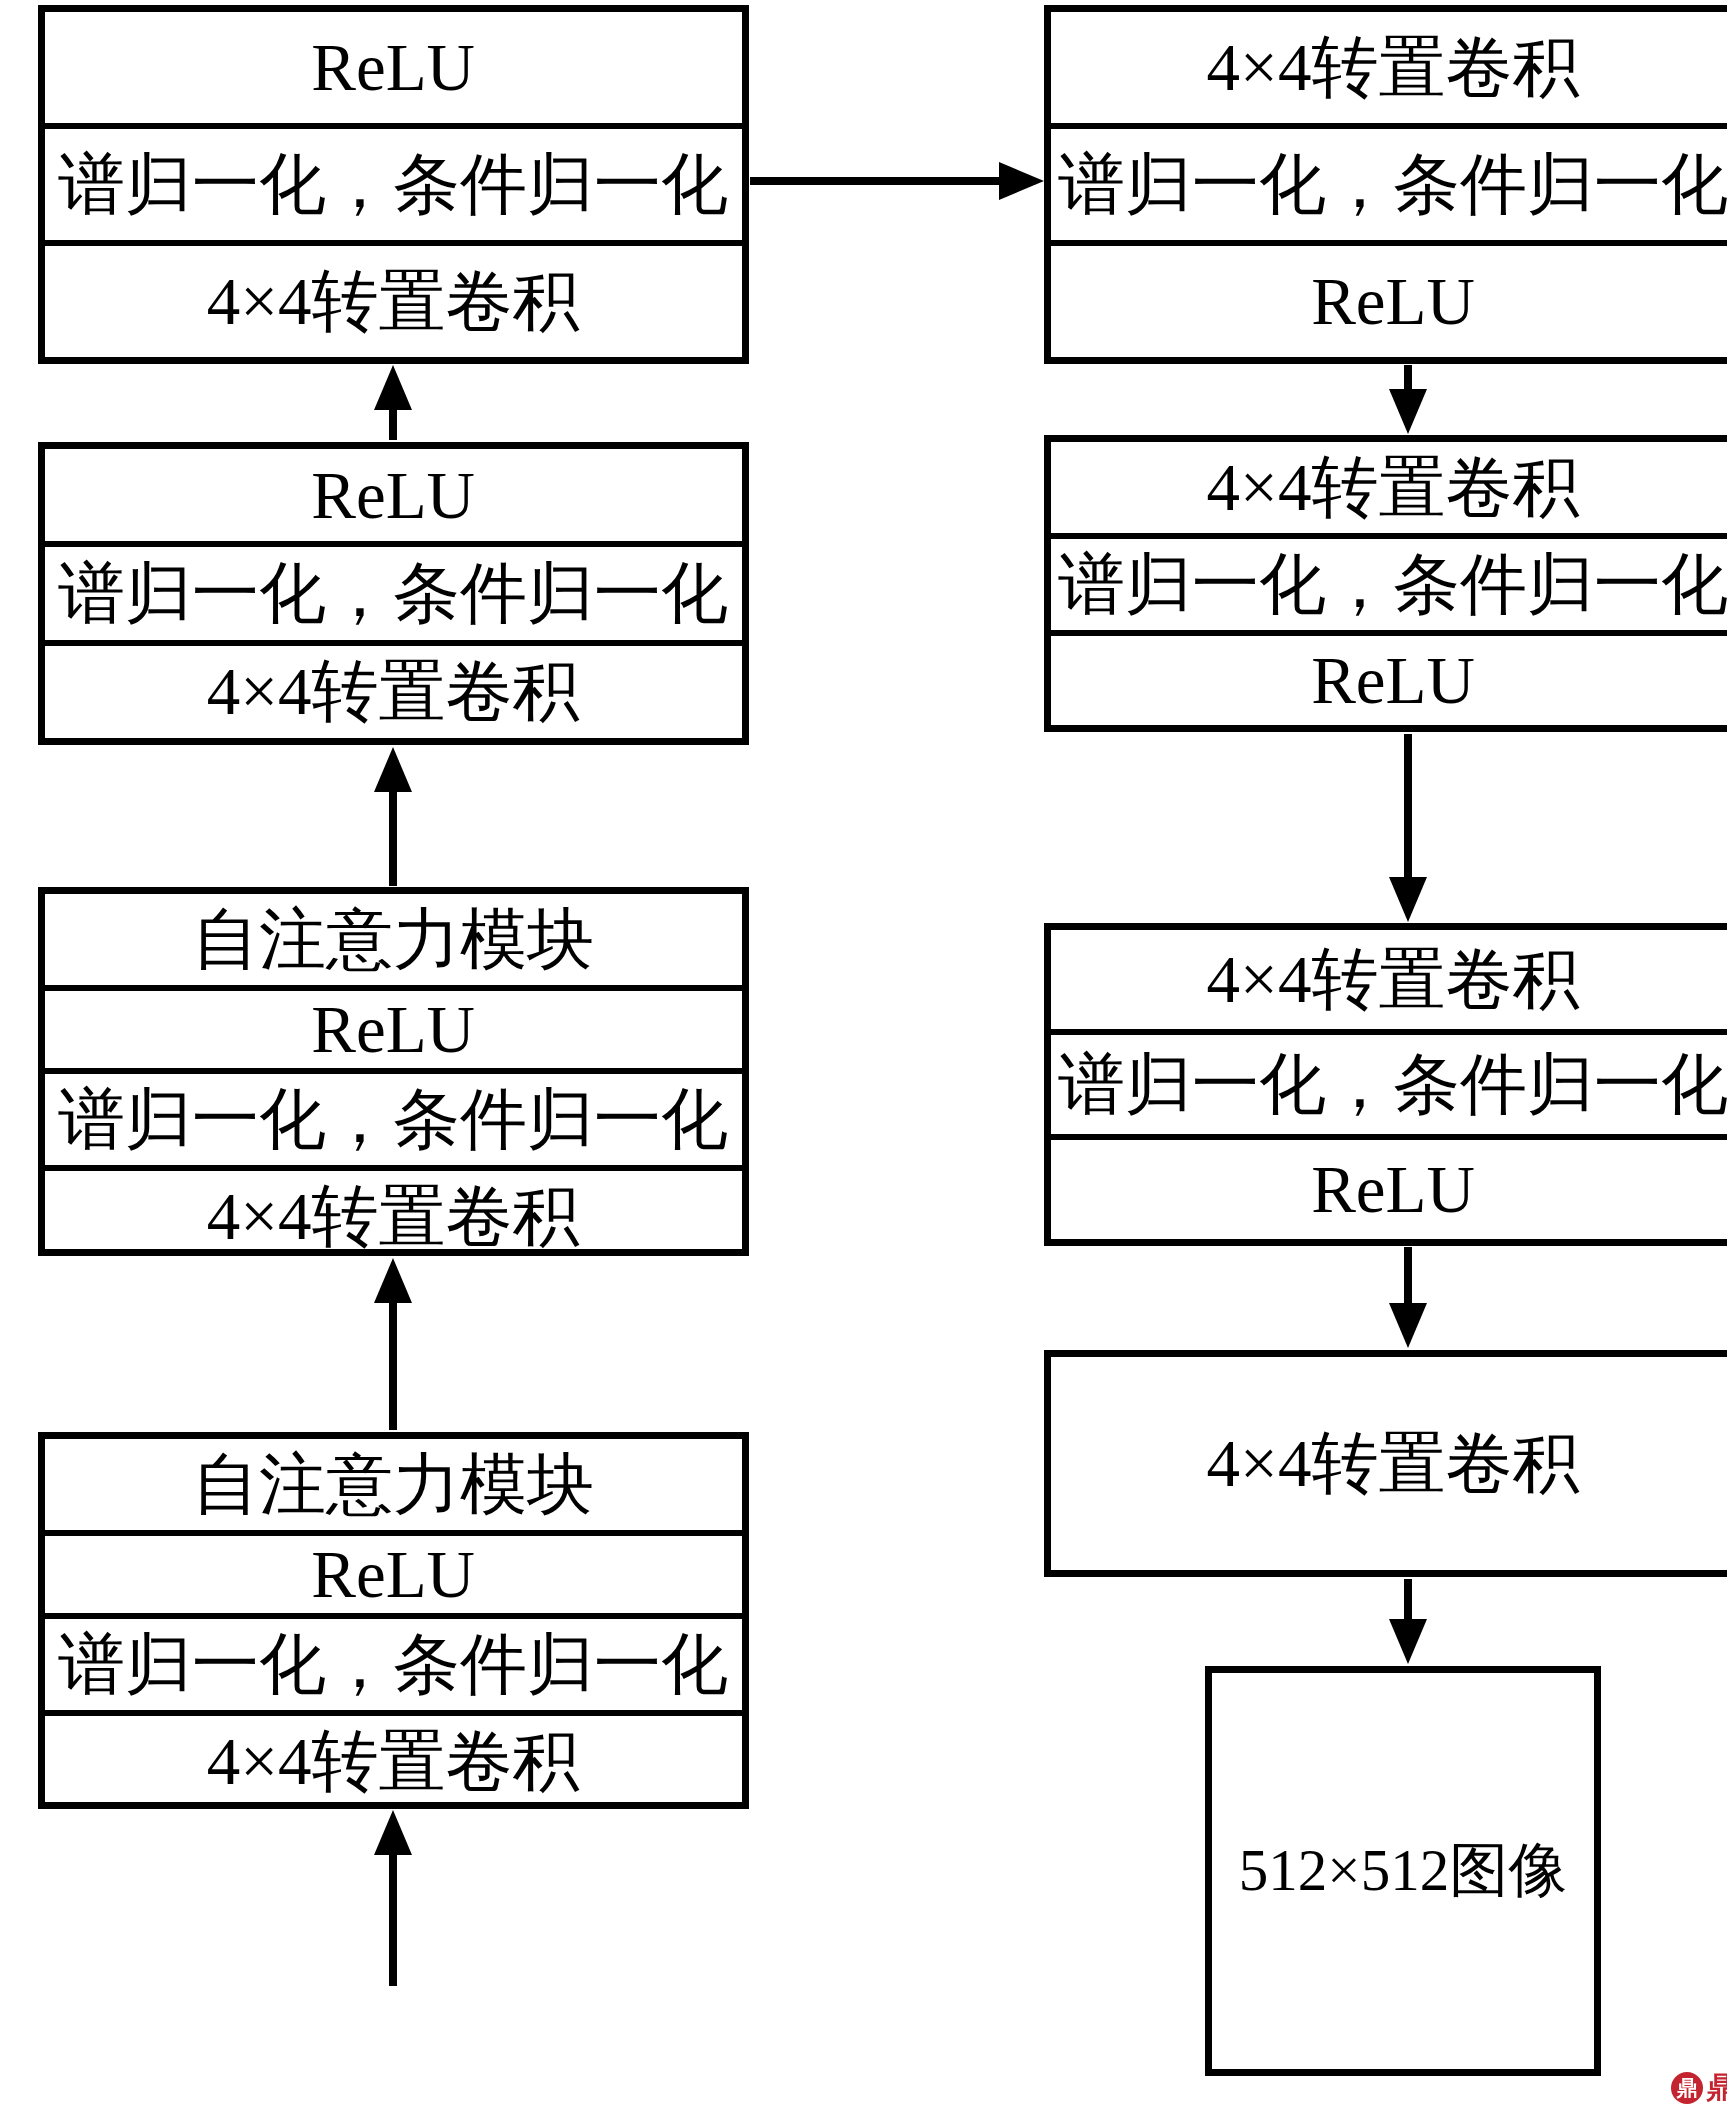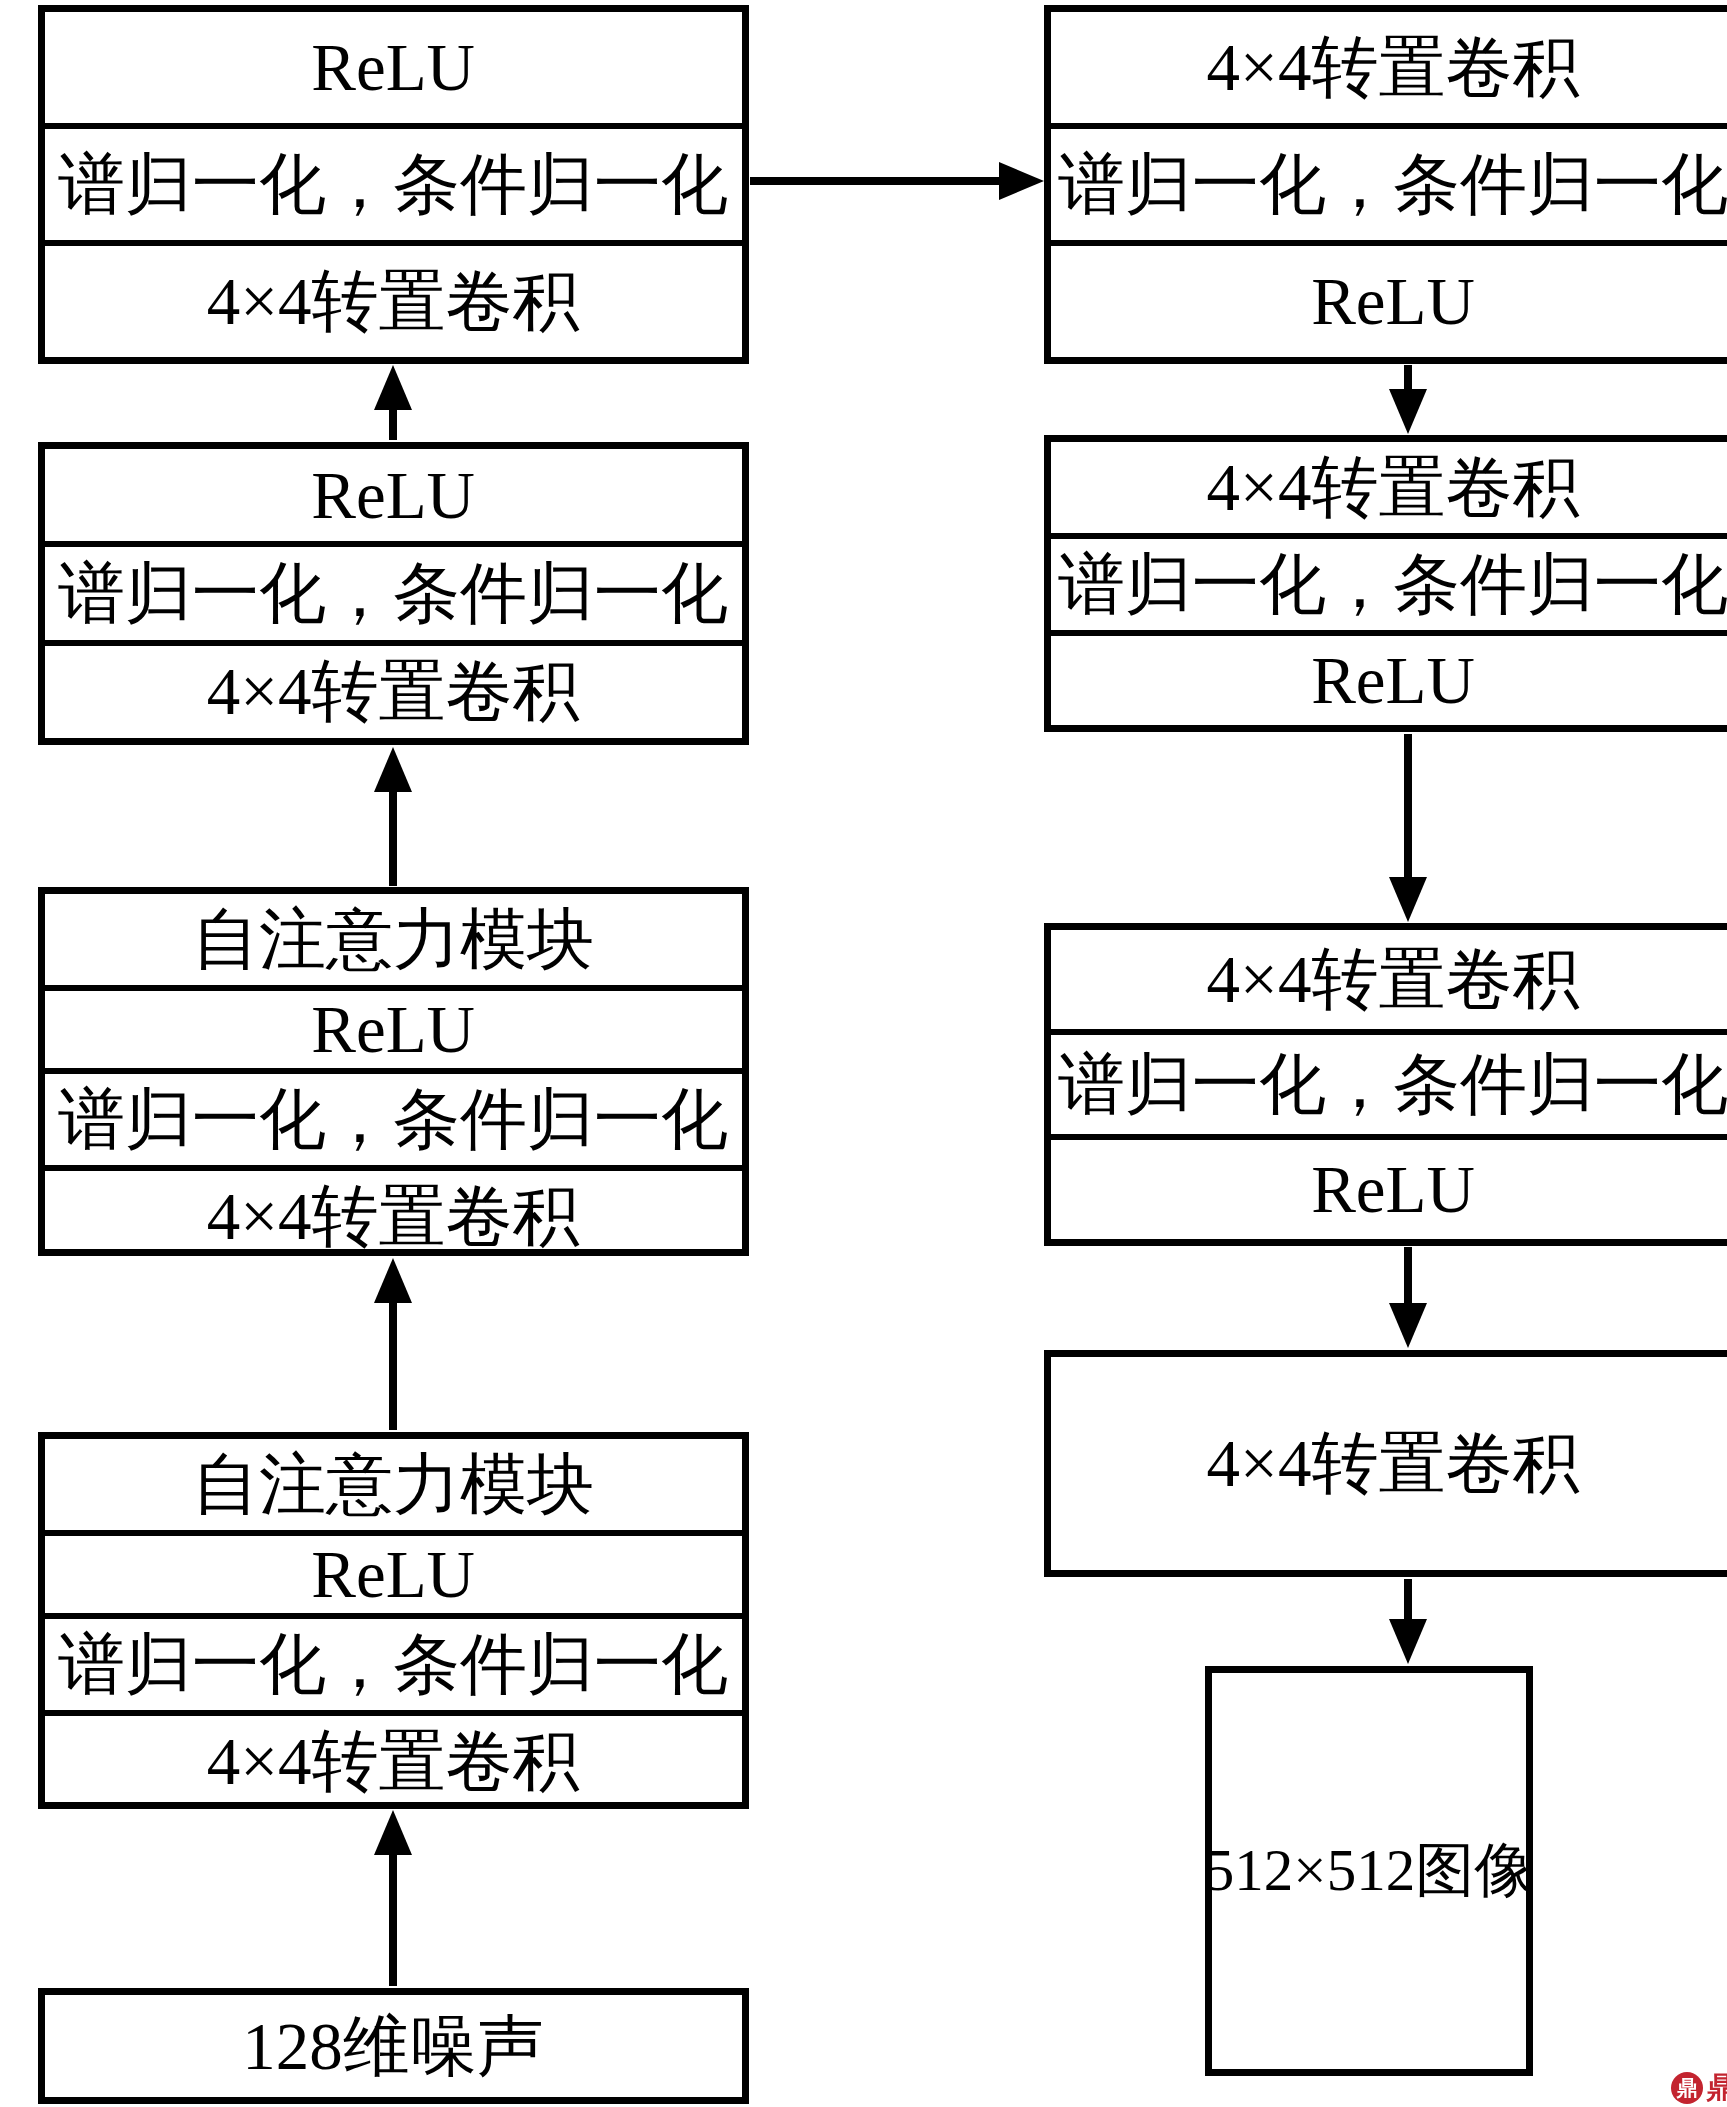--- a/index.html
+++ b/index.html
@@ -175,23 +175,20 @@
     <div class="row">ReLU</div>
     <div class="row">谱归一化，条件归一化</div>
     <div class="row">4×4转置卷积</div>
   </div>
 
   <div class="varrow up" style="left:338px; top:1810px; height:176px;">
     <div class="vhead"></div>
     <div class="vline"></div>
   </div>
 
-  <div class="simplebox" style="left:1.6px; top:1988px; width:711px; height:116px;">
-    <span class="boxlabel">128维噪声</span>
-  </div>
 
   <div class="harrow" style="left:714px; top:162px; width:294px;">
     <div class="hline"></div>
     <div class="hhead"></div>
   </div>
 
   <div class="group" style="left:1008px; top:4.8px; width:698px; height:359px;">
     <div class="row">4×4转置卷积</div>
     <div class="row">谱归一化，条件归一化</div>
     <div class="row">ReLU</div>
@@ -226,21 +223,21 @@
 
   <div class="group" style="left:1008px; top:1350px; width:698px; height:227px;">
     <div class="row">4×4转置卷积</div>
   </div>
 
   <div class="varrow down" style="left:1353px; top:1579px; height:85px;">
     <div class="vline"></div>
     <div class="vhead"></div>
   </div>
 
-  <div class="simplebox outputbox" style="left:1169px; top:1666px; width:328px; height:410px;">
+  <div class="simplebox outputbox" style="left:1169px; top:1666px; width:396px; height:410px;">
     <span class="boxlabel">512×512图像</span>
   </div>
 
   <div class="watermark">
     <div class="wm-icon">鼎</div>
     <div class="wm-text">鼎达信</div>
   </div>
 
 </div>
 

